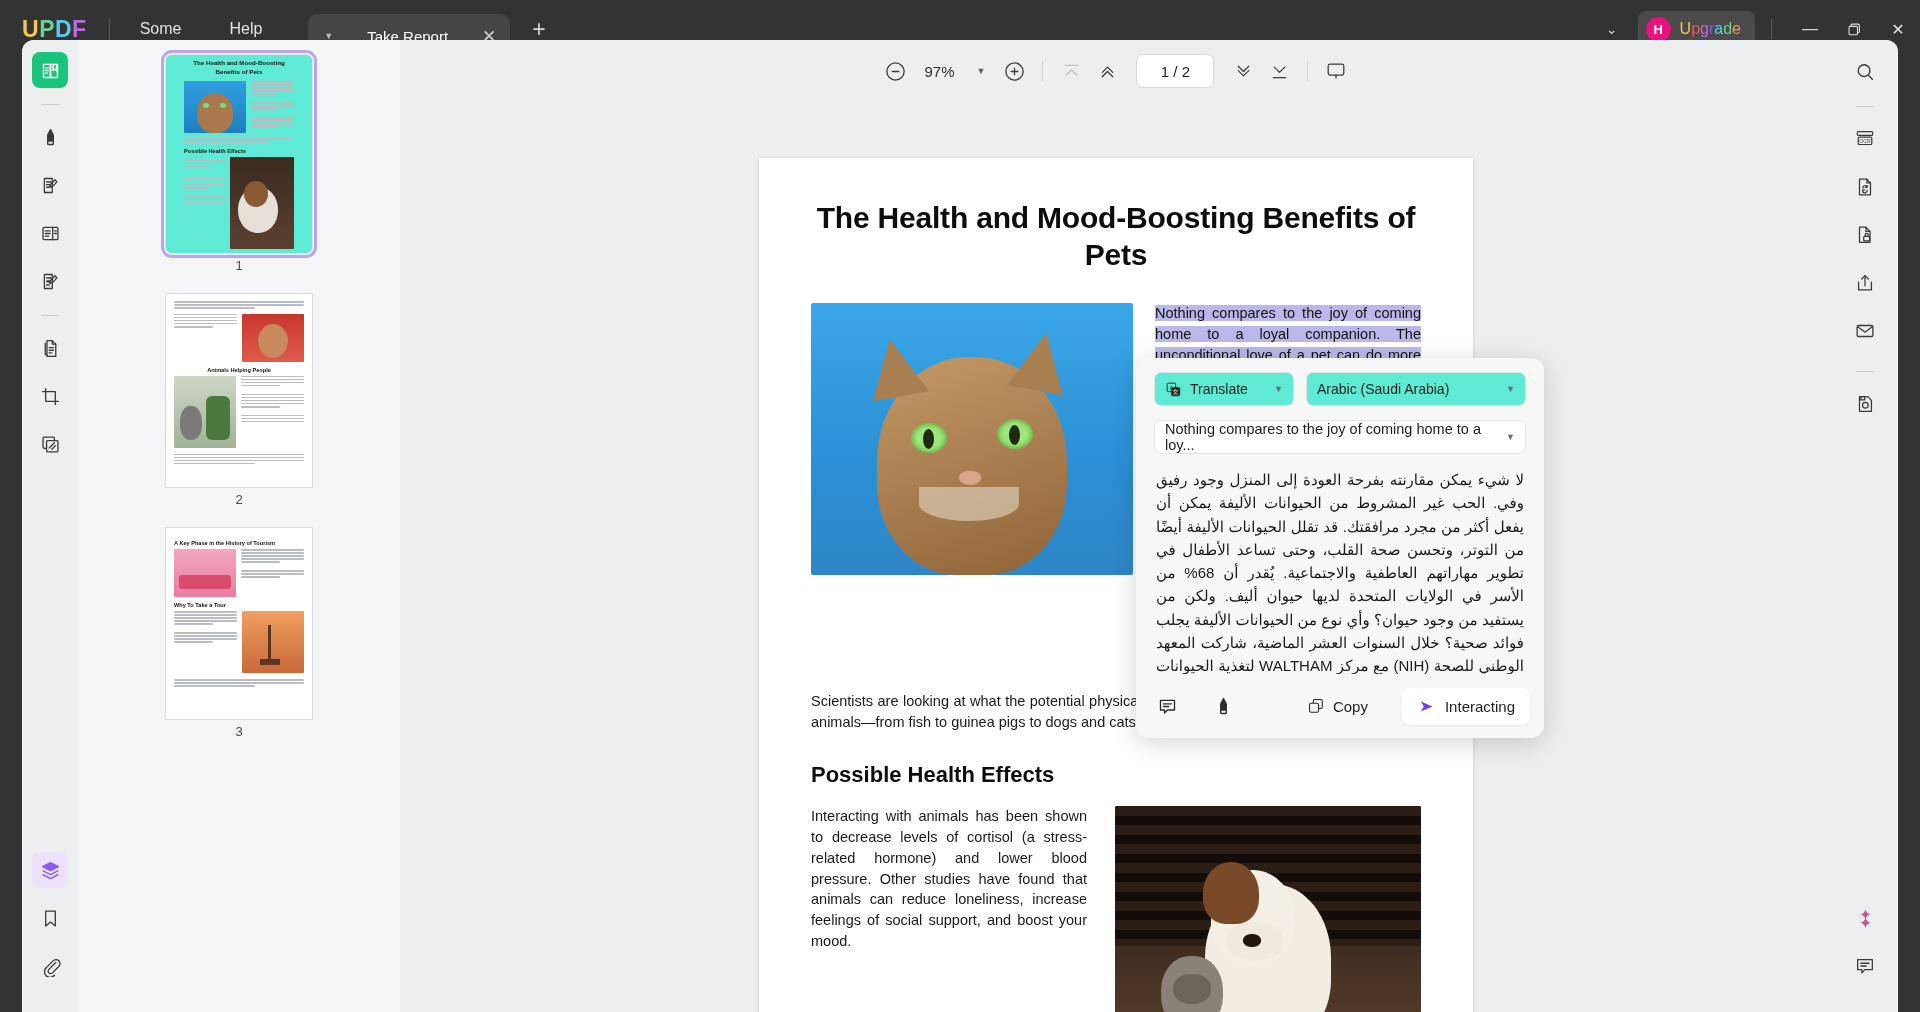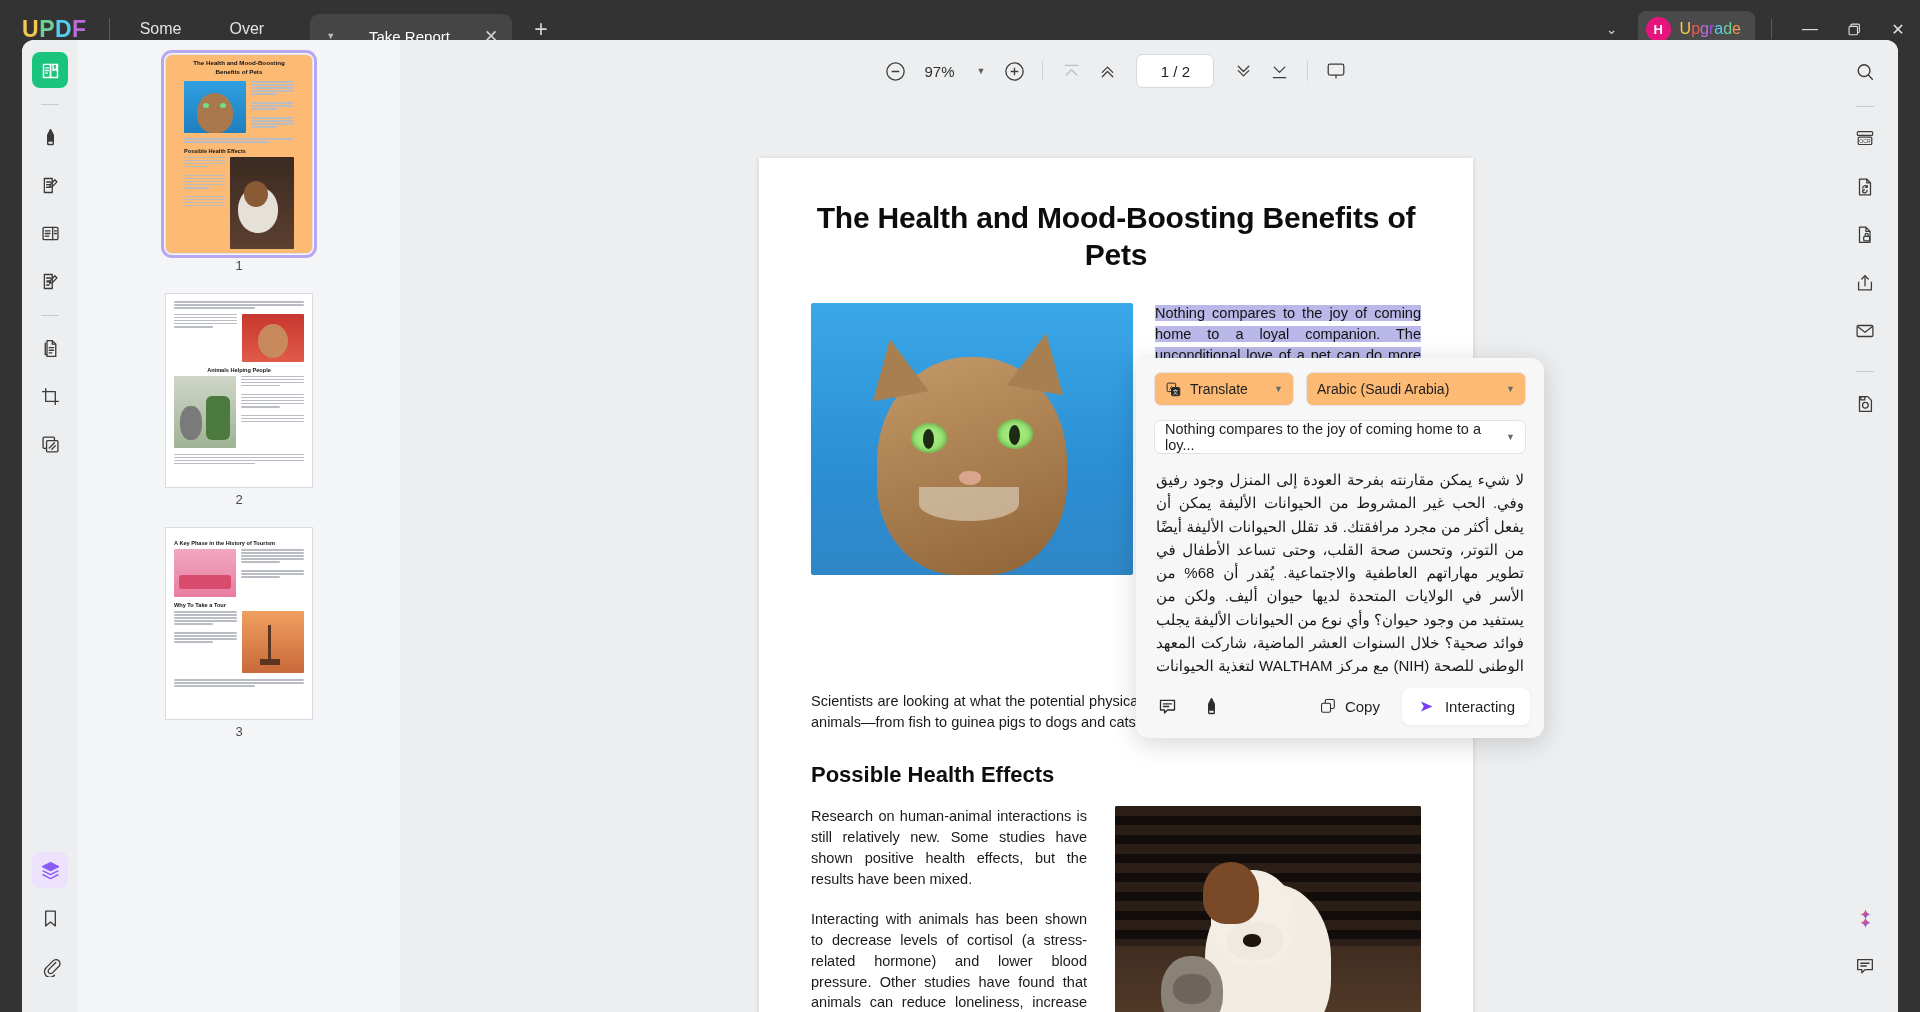--- a/index.html
+++ b/index.html
@@ -156,38 +156,38 @@
   }
 
   
   .tpanel {
     position:absolute; left:1114px; top:318px; width:408px; height:380px;
     background:#f7f7f8; border-radius:13px; box-shadow:0 5px 26px rgba(0,0,0,.17);
     display:flex; flex-direction:column; overflow:hidden;
   }
   .tp-top { padding:14px 18px 0 18px; display:flex; gap:12px; }
   .sel {
-    height:34px; background:#fdba74; border:1px solid #e2e3e6; border-radius:7px;
+    height:34px; background:#5eead4; border:1px solid #e2e3e6; border-radius:7px;
     display:flex; align-items:center; padding:0 10px; font-size:14px; color:#1f1f1f; cursor:pointer;
   }
   .sel .cv { margin-left:auto; font-size:9px; color:#6a6a6a; }
   .sel-a { width:140px; }
   .sel-b { flex:1; }
   .tp-src {
     margin:14px 18px 0 18px; height:34px; background:#fff; border:1px solid #e2e3e6;
     border-radius:7px; display:flex; align-items:center; padding:0 10px;
     font-size:14.5px; color:#1d1d1d; cursor:pointer;
   }
   .tp-src .cv { margin-left:auto;font-size:9px;color:#6a6a6a; }
   .tp-out {
     flex:1; margin:14px 20px 0 20px; overflow:hidden;
     direction:rtl; text-align:justify; font-size:15px; line-height:1.55; color:#1a1a1a;
   }
   .tp-bar {
-    height:64px; display:flex; align-items:center; padding:0 14px; gap:10px;justify-content:flex-end;
+    height:64px; display:flex; align-items:center; padding:0 14px; gap:22px;justify-content:flex-end;
   }
   .tpb { width:34px;height:34px;display:flex;align-items:center;justify-content:center;cursor:pointer;color:#2c2c2c; }
   .copy-btn {
     margin-left:auto; display:flex;align-items:center;gap:8px;font-size:15px;color:#1f1f1f;
     padding:7px 12px;border-radius:7px;cursor:pointer;
   }
   .regen {
     display:flex;align-items:center;gap:9px;font-size:15px;color:#1f1f1f;
     background:#ffffff;border-radius:8px;padding:9px 15px;cursor:pointer;
     box-shadow:0 1px 3px rgba(0,0,0,.07);
@@ -201,21 +201,21 @@
 
   <div class="titlebar">
     <div class="logo">
       <span>U</span>
       <span>P</span>
       <span>D</span>
       <span>F</span>
     </div>
     <div class="tb-sep"></div>
     <div class="menu-item">Some</div>
-    <div class="menu-item">Over</div>
+    <div class="menu-item">Help</div>
 
     <div class="doc-tab">
       <span class="tab-caret">▼</span>
       <span class="tab-title">Take Report</span>
       <span class="tab-close">✕</span>
     </div>
     <div class="tab-plus">+</div>
 
     <div class="tb-right">
       <span class="chev-down">⌄</span>
@@ -568,21 +568,20 @@
             <div class="p-body"><span class="hl">Over the past 10 years, NIH has partnered with the Mars Corporation's WALTHAM Centre for Pet Nutrition to answer questions like these by funding research studies.</span></div>
           </div>
         </div>
 
         <div class="p-wide">Scientists are looking at what the potential physical and mental health benefits are for different animals—from fish to guinea pigs to dogs and cats.</div>
 
         <h2>Possible Health Effects</h2>
 
         <div class="lower-row">
           <div class="lower-txt">
-            <div class="p-body" style="margin-bottom:20px;">Research on human-animal interactions is still relatively new. Some studies have shown positive health effects, but the results have been mixed.</div>
             <div class="p-body" style="margin-bottom:20px;">Interacting with animals has been shown to decrease levels of cortisol (a stress-related hormone) and lower blood pressure. Other studies have found that animals can reduce loneliness, increase feelings of social support, and boost your mood.</div>
 
           </div>
           <div class="lower-img" style="background:linear-gradient(180deg,#1f1713 0%,#3b2a1e 42%,#6b4a33 100%);">
             <div style="position:absolute;left:0;top:0;right:0;height:140px;background:repeating-linear-gradient(180deg,#2a1e17 0 10px,#120d0a 10px 19px);"></div>
             <div style="position:absolute;left:90px;top:78px;width:126px;height:160px;border-radius:46% 46% 40% 40%;background:#f2ece2;"></div>
             <div style="position:absolute;left:96px;top:64px;width:84px;height:96px;border-radius:50% 50% 44% 44%;background:#f4efe6;"></div>
             <div style="position:absolute;left:88px;top:56px;width:56px;height:62px;border-radius:50% 50% 40% 40%;background:#7a4a28;"></div>
             <div style="position:absolute;left:112px;top:116px;width:56px;height:38px;border-radius:44%;background:#efe9df;"></div>
             <div style="position:absolute;left:128px;top:128px;width:18px;height:13px;border-radius:45%;background:#20150f;"></div>

